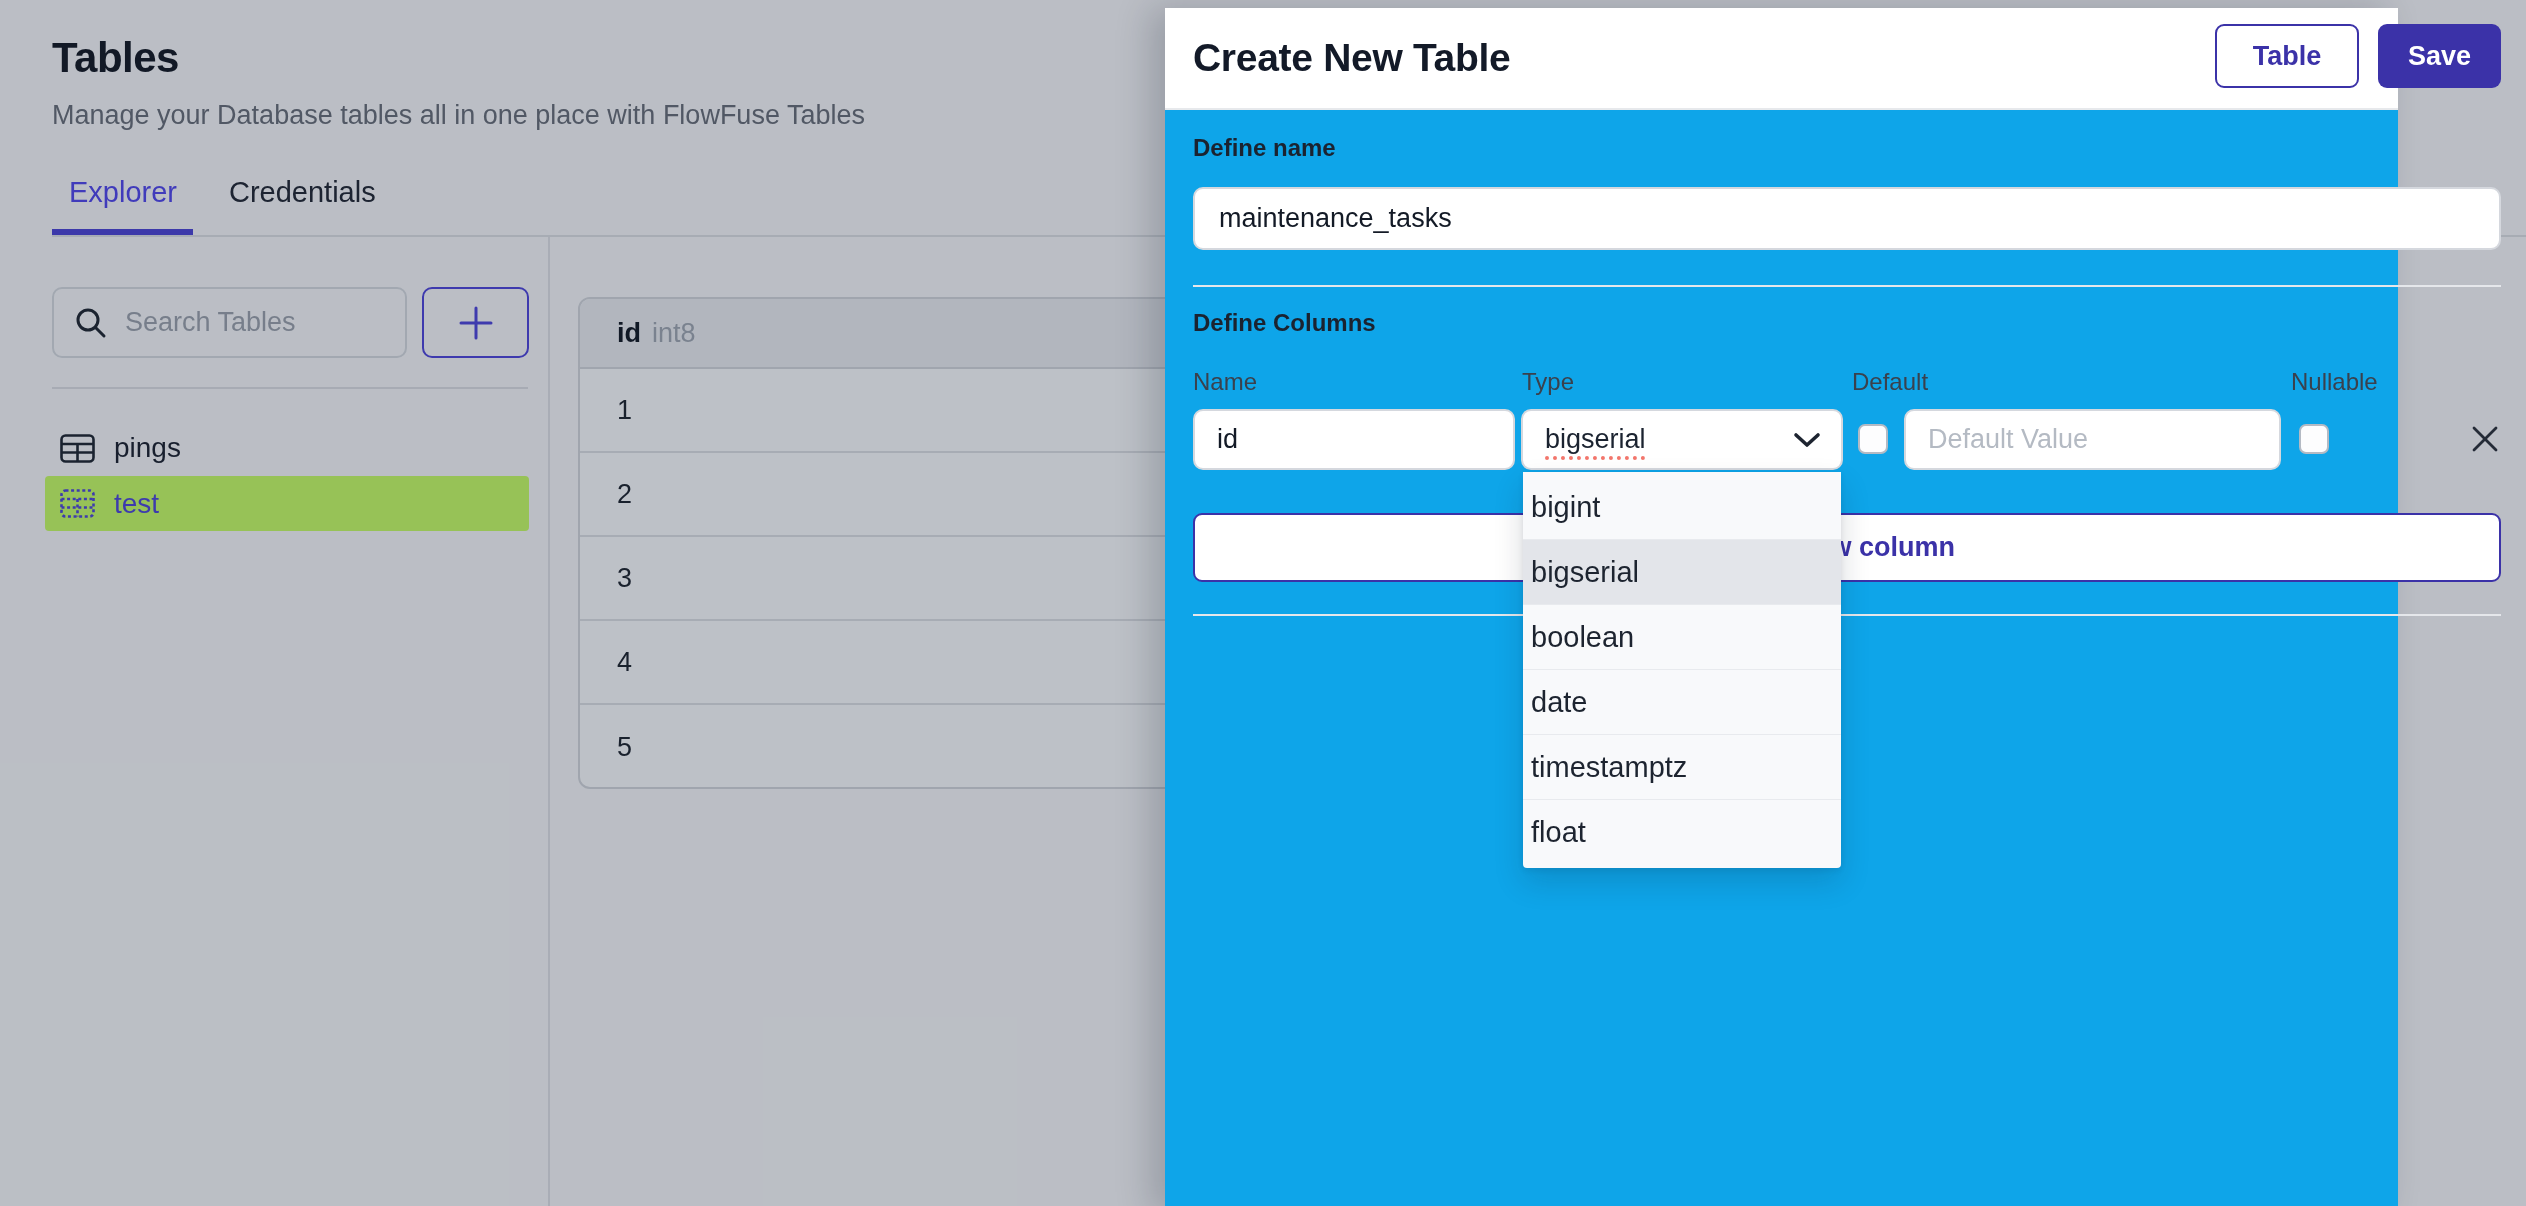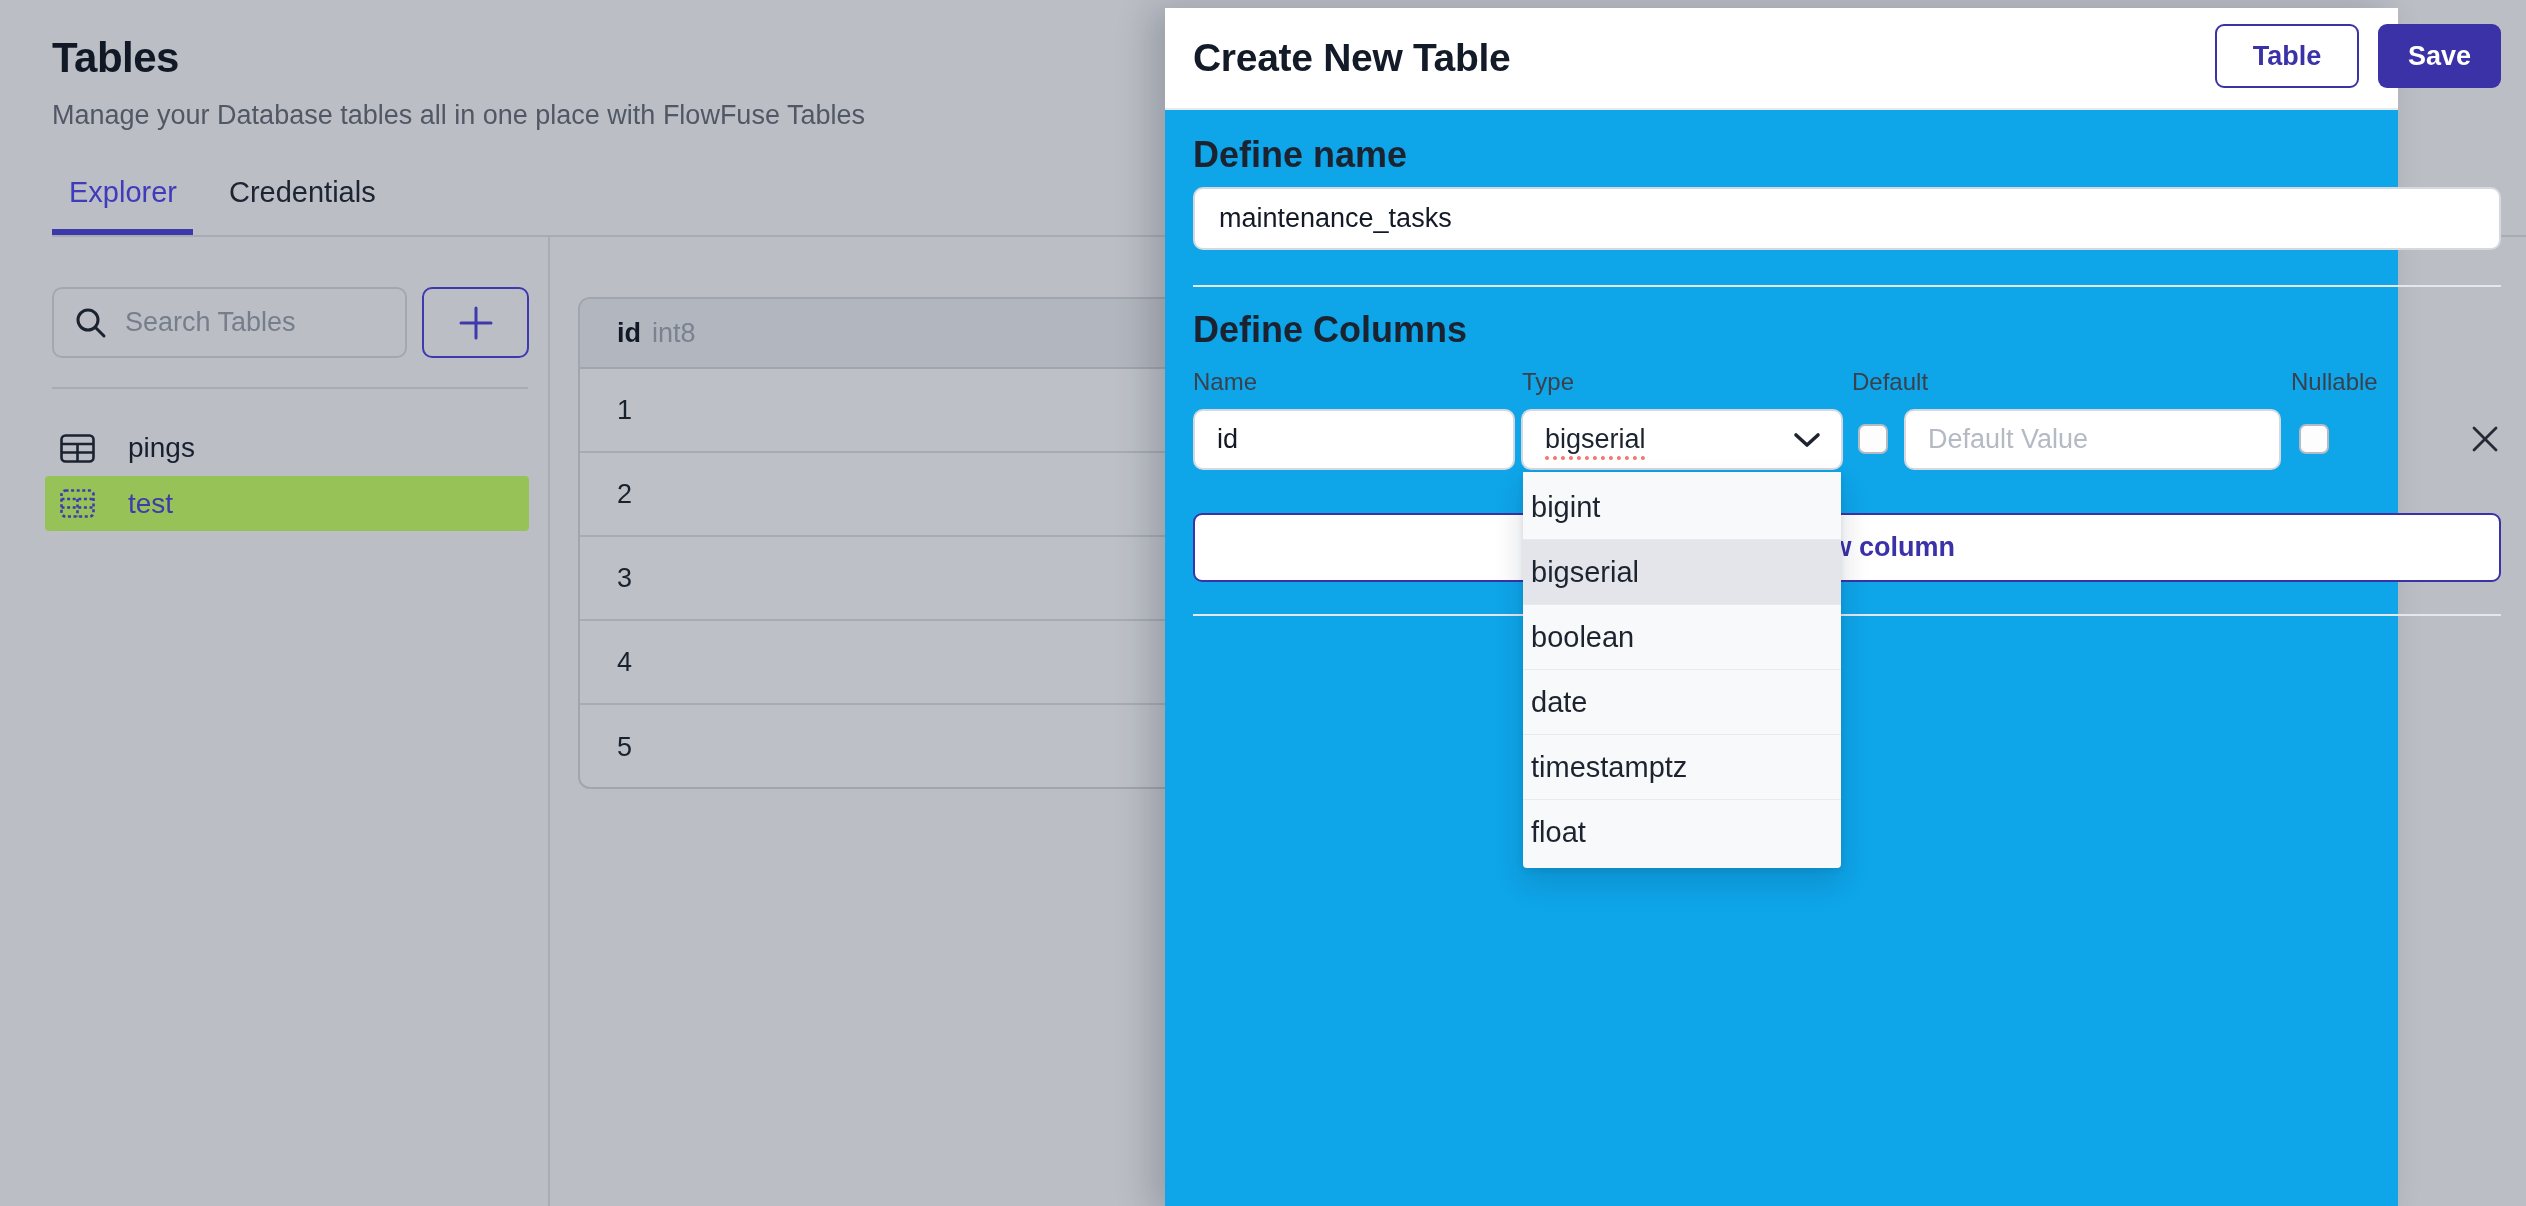--- a/index.html
+++ b/index.html
@@ -18,21 +18,21 @@
   .tab-underline { position:absolute; left:52px; top:229px; width:141px; height:6px; background:#4a43cf; }
   .tab-line { position:absolute; left:52px; top:235px; width:2474px; height:2px; background:#d3d6dc; }
 
   .search-box { position:absolute; left:52px; top:287px; width:355px; height:71px; border:2px solid #ccd1d8; border-radius:10px; display:flex; align-items:center; }
   .search-box svg { margin-left:19px; flex:0 0 auto; }
   .search-box input { border:none; outline:none; background:transparent; width:240px; margin-left:16px; font-size:27px; color:#111827; font-family:inherit; }
   .search-box input::placeholder { color:#959ca7; }
   .add-btn { position:absolute; left:422px; top:287px; width:107px; height:71px; border:2.5px solid #4c44d4; border-radius:10px; background:transparent; display:flex; align-items:center; justify-content:center; cursor:pointer; }
   .side-divider { position:absolute; left:52px; top:387px; width:476px; height:2px; background:#d2d5db; }
 
-  .list-item { position:absolute; left:45px; width:484px; display:flex; align-items:center; padding-left:15px; gap:33px; font-size:28px; cursor:pointer; }
+  .list-item { position:absolute; left:45px; width:484px; display:flex; align-items:center; padding-left:15px; gap:19px; font-size:28px; cursor:pointer; }
   .item-pings { top:422px; height:52px; color:#1b2230; }
   .item-test { top:476px; height:55px; color:#4b46d2; background:#bef264; border-radius:4px; }
   .v-divider { position:absolute; left:548px; top:237px; width:2px; height:969px; background:#d5d8de; }
 
   .data-table { position:absolute; left:578px; top:297px; width:800px; height:492px; background:#eff1f4; border:2px solid #c9cdd4; border-radius:12px; overflow:hidden; }
   .dt-header { height:70px; background:#e0e3e8; border-bottom:2px solid #c9cdd4; display:flex; align-items:center; padding-left:37px; gap:11px; }
   .dt-header .col-name { font-size:27px; font-weight:700; color:#131a26; }
   .dt-header .col-type { font-size:27px; color:#99a1ac; }
   .dt-row { height:84px; border-bottom:2px solid #d3d6dc; display:flex; align-items:center; padding-left:37px; font-size:27px; color:#1d242f; }
   .dt-row:last-child { border-bottom:none; }
@@ -40,21 +40,21 @@
   .overlay { position:absolute; inset:0; background:rgba(15,23,42,0.22); z-index:10; }
 
   
   .modal { position:absolute; left:1165px; top:8px; width:1233px; height:1206px; background:#0ea5e9; z-index:20; box-shadow:-14px 0 34px rgba(15,23,42,0.20); }
   .m-header { position:relative; height:102px; background:#ffffff; border-bottom:2px solid #e7e9ec; display:flex; align-items:center; padding-left:28px; }
   .m-title { font-size:39px; font-weight:700; color:#131a28; letter-spacing:-0.3px; }
   .btn { position:absolute; top:16px; height:64px; border-radius:9px; font-size:27px; font-weight:700; font-family:inherit; display:flex; align-items:center; justify-content:center; cursor:pointer; }
   .btn-cancel { left:1050px; width:144px; background:#ffffff; border:2.5px solid #3b32a8; color:#3b32a8; }
   .btn-save { left:1213px; width:123px; background:#3b32a8; border:none; color:#ffffff; }
 
-  .s-label { position:absolute; left:28px; font-size:36px; font-weight:600; color:#1b2330; }
+  .s-label { position:absolute; left:28px; font-size:24px; font-weight:600; color:#1b2330; }
   .lbl-name { top:126px; }
   .lbl-columns { top:301px; }
   .text-input { position:absolute; background:#ffffff; border:2px solid #d5d8de; border-radius:10px; font-size:27px; color:#131a26; font-family:inherit; padding:0 22px; outline:none; }
   .text-input::placeholder { color:#b4bac3; }
   .name-input { left:28px; top:179px; width:1308px; height:63px; padding:11px 24px; }
   .m-divider { position:absolute; left:28px; width:1308px; height:2px; background:#e5e7eb; }
   .div-1 { top:277px; } .div-2 { top:606px; }
 
   .f-label { position:absolute; top:360px; font-size:24px; color:#3a414d; }
   .fl-name { left:28px; } .fl-type { left:357px; } .fl-default { left:687px; } .fl-nullable { left:1126px; }

